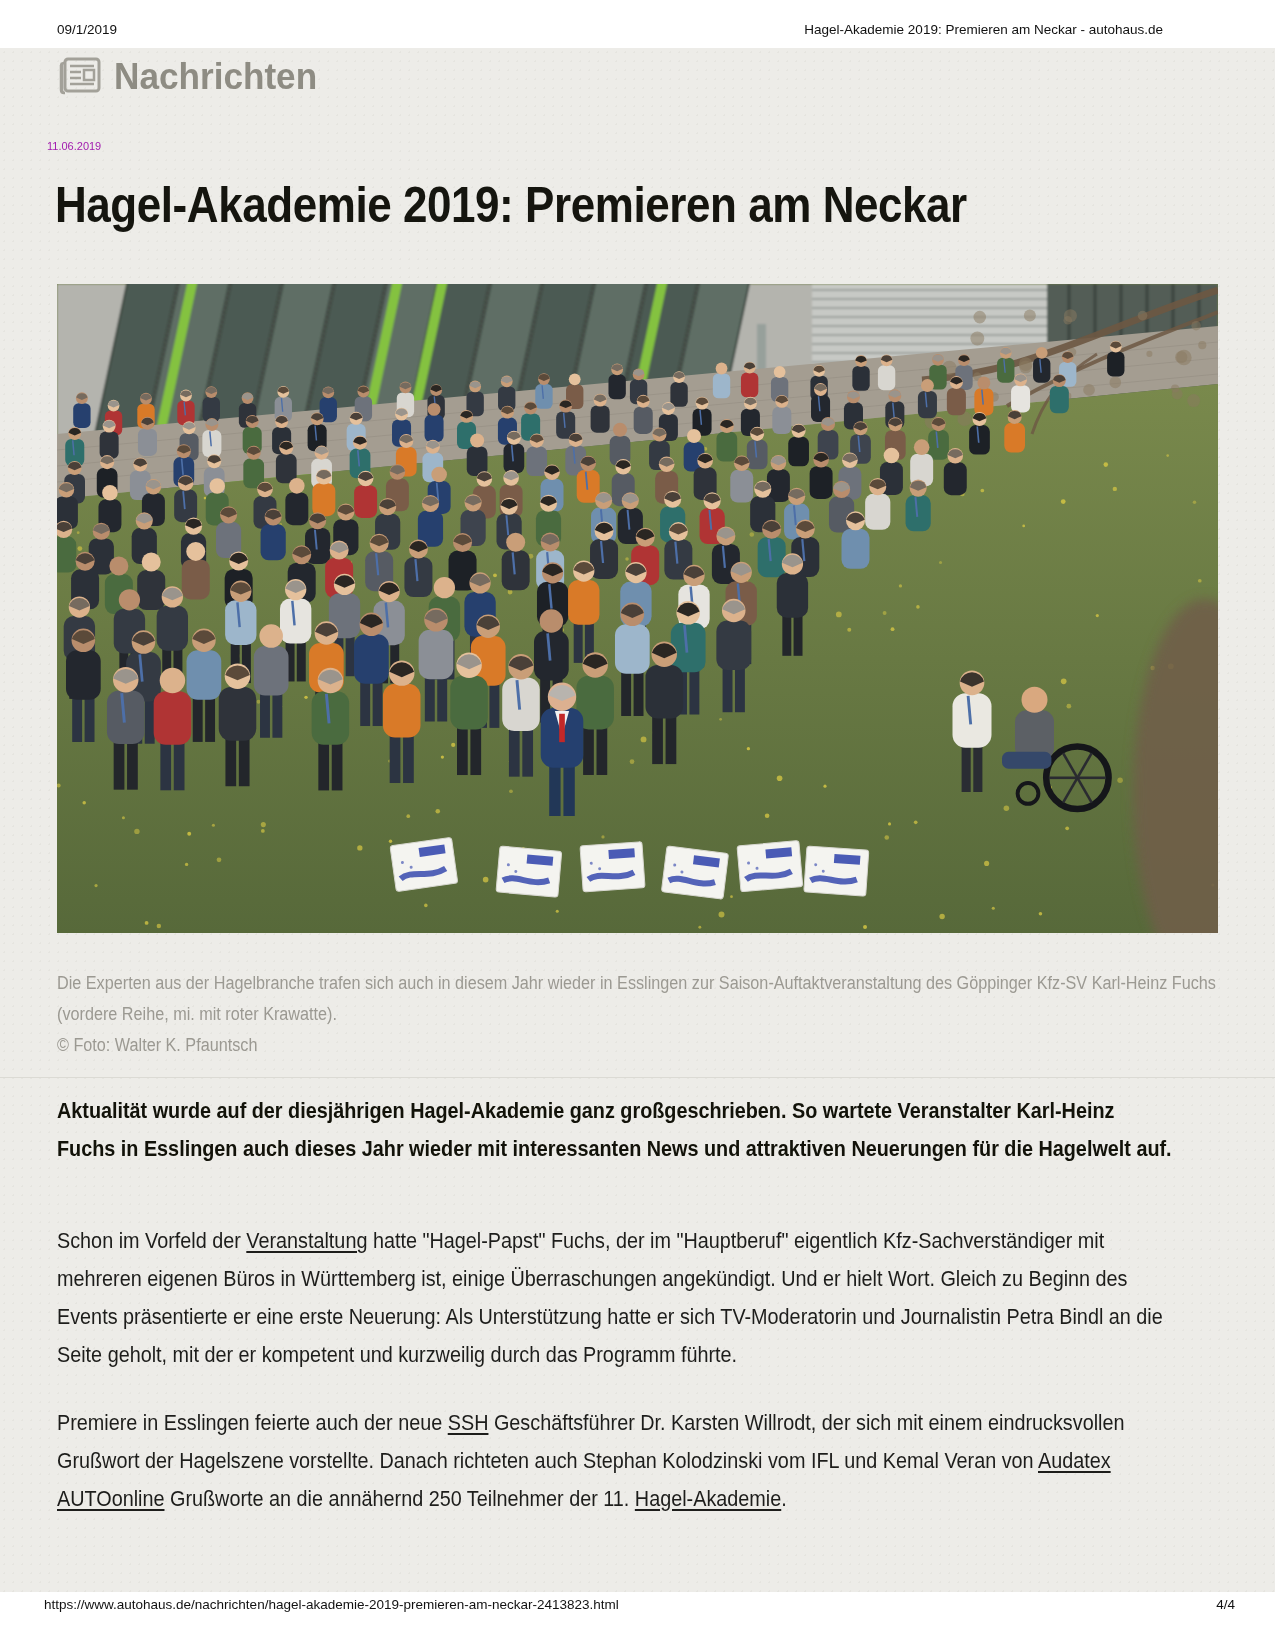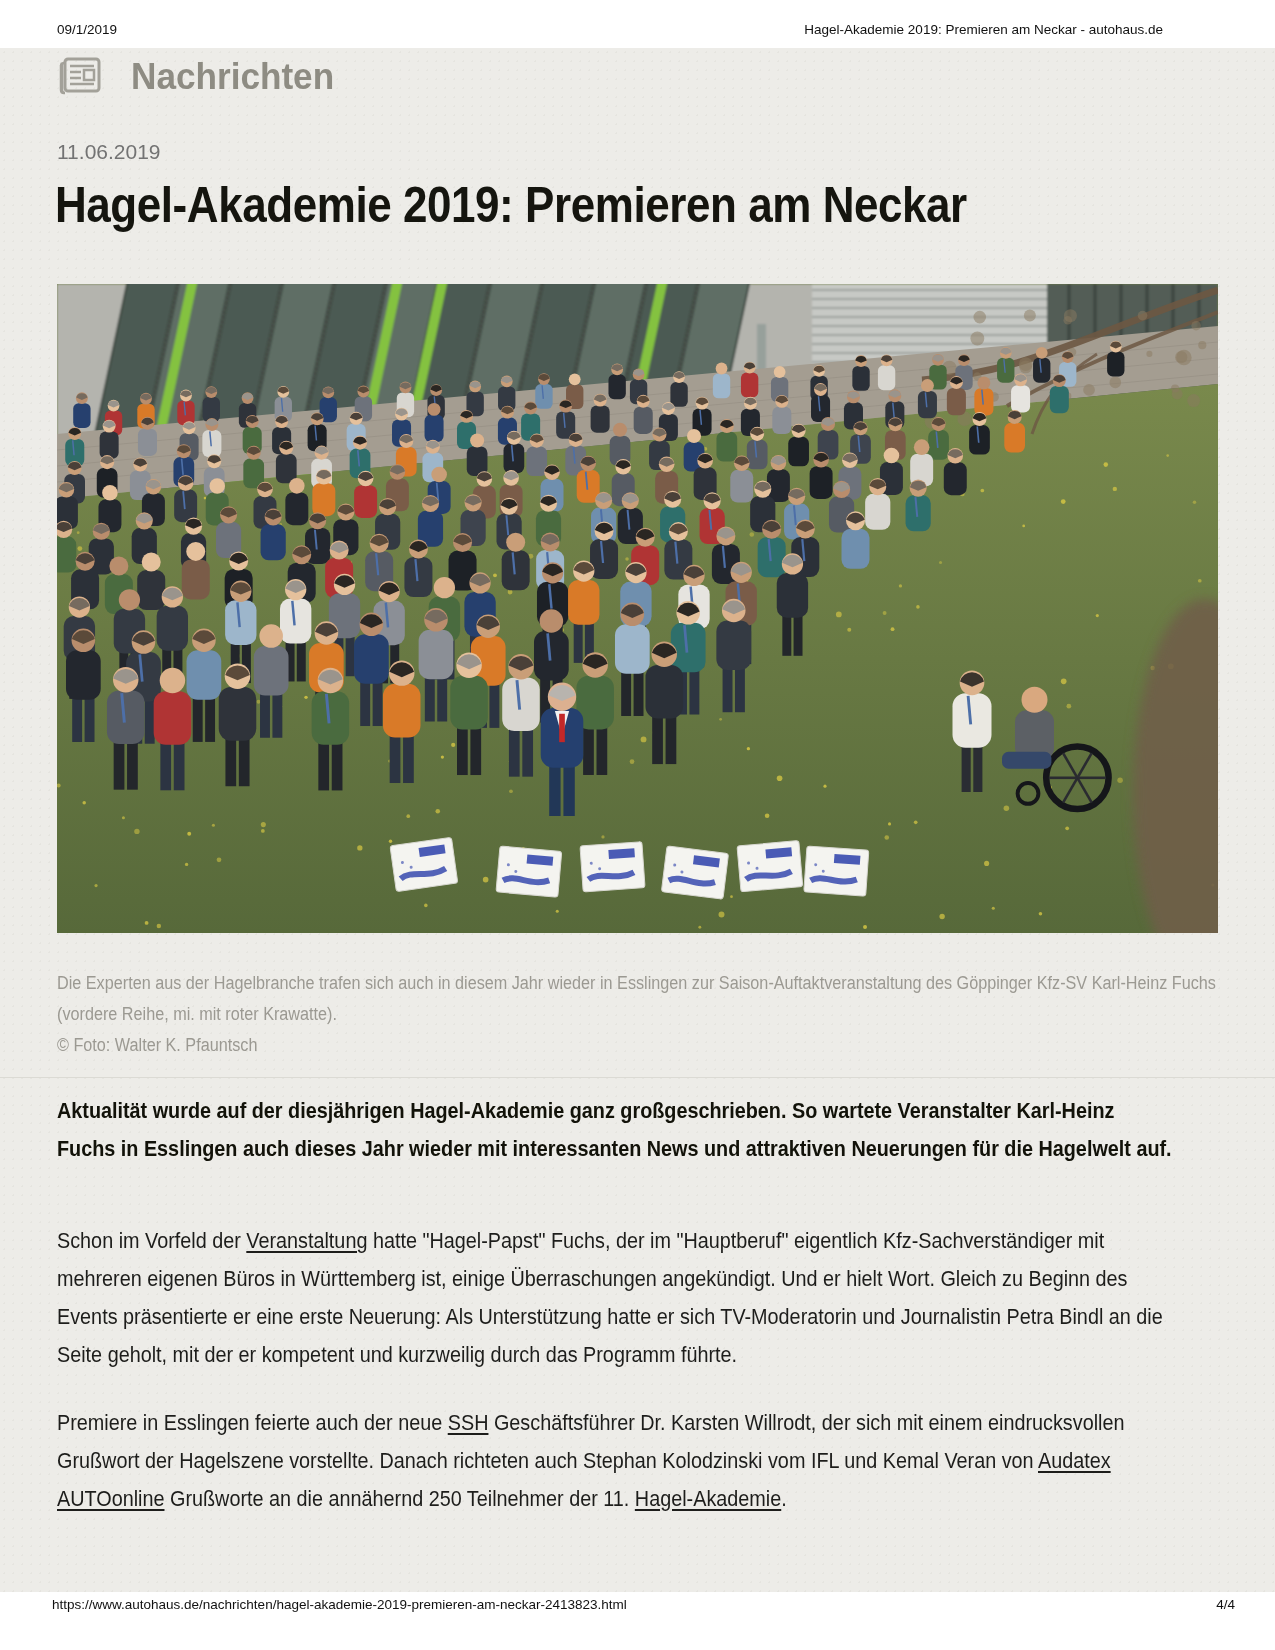--- a/index.html
+++ b/index.html
@@ -11,26 +11,26 @@
   .content-bg{
     position:absolute;left:0;top:48px;width:1275px;height:1544px;
     background-color:#edece8;
     background-image:radial-gradient(rgba(110,110,100,.06) 1px,transparent 1px);
     background-size:9px 9px;
   }
   .cond{transform:scaleX(.9);transform-origin:0 0}
   .ph{position:absolute;top:22px;font-size:13.5px;color:#111}
   .ph-date{left:57px}
   .ph-title{left:0;width:1163px;text-align:right}
-  .brand{position:absolute;left:55px;top:54px;display:flex;align-items:center;gap:26px}
+  .brand{position:absolute;left:55px;top:54px;display:flex;align-items:center;gap:9px}
   .brand-label{
     font-size:37px;font-weight:bold;color:#8e8c83;
     transform:scaleX(.95);transform-origin:0 50%;white-space:nowrap;
   }
-  .art-date{position:absolute;left:57px;top:140px;font-size:21px;color:#737373}
+  .art-date{position:absolute;left:47px;top:140px;font-size:11px;color:#a21caf}
   .headline{
     position:absolute;left:55px;top:176px;font-size:50px;font-weight:bold;
     color:#15150f;white-space:nowrap;transform:scaleX(.88);transform-origin:0 0;
     letter-spacing:-0.5px;
   }
   .photo{
     position:absolute;left:57px;top:284px;width:1161px;height:649px;
     overflow:hidden;background:#6f7f45;
   }
   .photo svg{display:block;width:100%;height:100%}
@@ -44,21 +44,21 @@
     font-size:22px;line-height:38px;font-weight:bold;color:#121209;
   }
   .body-p{
     position:absolute;left:57px;width:1245px;
     font-size:22px;line-height:38px;color:#1d1d1b;
   }
   .p2{top:1222px}
   .p3{top:1404px}
   .ilink{text-decoration:underline;text-underline-offset:3px;cursor:pointer}
   .footer{position:absolute;top:1597px;font-size:13.5px;color:#111}
-  .f-url{left:52px}
+  .f-url{left:44px}
   .f-page{right:40px}
 </style>
 </head>
 <body>
 
 <div class="content-bg"></div>
 
 <div class="ph ph-date">09/1/2019</div>
 <div class="ph ph-title">Hagel-Akademie 2019: Premieren am Neckar - autohaus.de</div>
 

